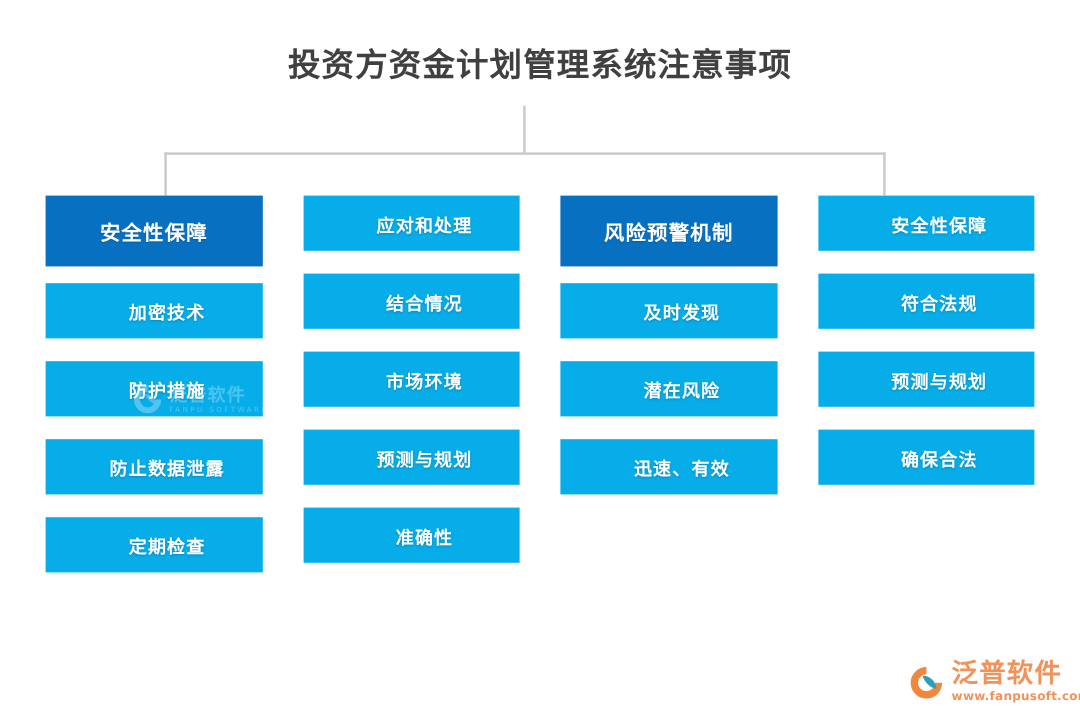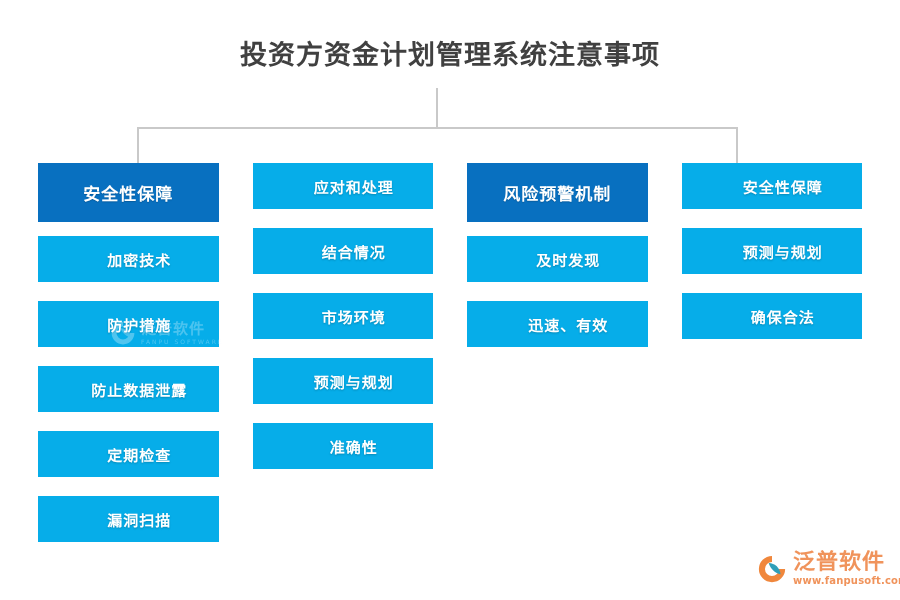--- a/index.html
+++ b/index.html
@@ -201,39 +201,40 @@
   <div class="conn conn-drop-right"></div>
 
   <div class="columns">
 
     <div class="column">
       <div class="head-box">安全性保障</div>
       <div class="item-box">加密技术</div>
       <div class="item-box">防护措施</div>
       <div class="item-box">防止数据泄露</div>
       <div class="item-box">定期检查</div>
-      <div class="item-box">漏洞扫描</div>
     </div>
 
     <div class="column">
       <div class="item-box">应对和处理</div>
       <div class="item-box">结合情况</div>
       <div class="item-box">市场环境</div>
       <div class="item-box">预测与规划</div>
       <div class="item-box">准确性</div>
     </div>
 
     <div class="column">
       <div class="head-box">风险预警机制</div>
       <div class="item-box">及时发现</div>
+      <div class="item-box">潜在风险</div>
       <div class="item-box">迅速、有效</div>
     </div>
 
     <div class="column">
       <div class="item-box">安全性保障</div>
+      <div class="item-box">符合法规</div>
       <div class="item-box">预测与规划</div>
       <div class="item-box">确保合法</div>
     </div>
 
   </div>
 
   <div class="watermark">
     <div class="wm-mark">
       <svg viewBox="0 0 32 32" width="26" height="26" aria-hidden="true">
         <path d="M16 2 A14 14 0 1 0 30 16 L24 16 A8 8 0 1 1 16 8 Z" fill="#ffffff"></path>

